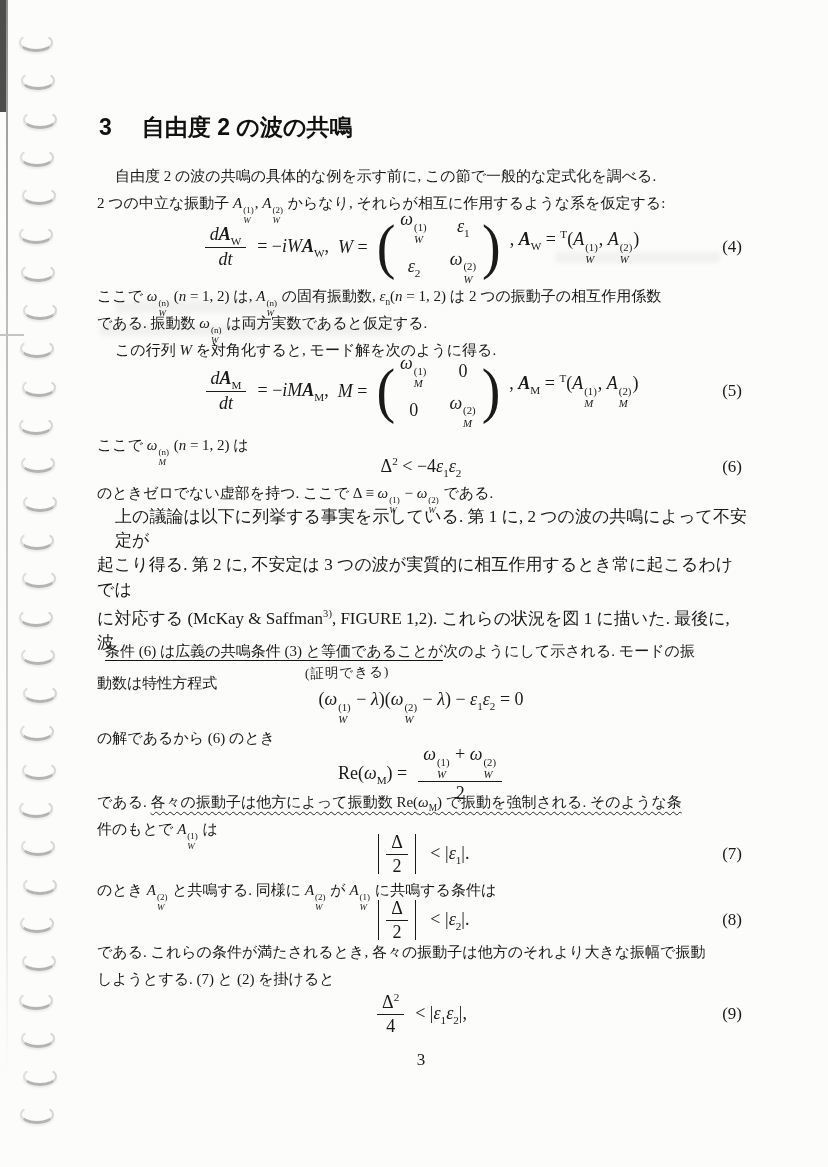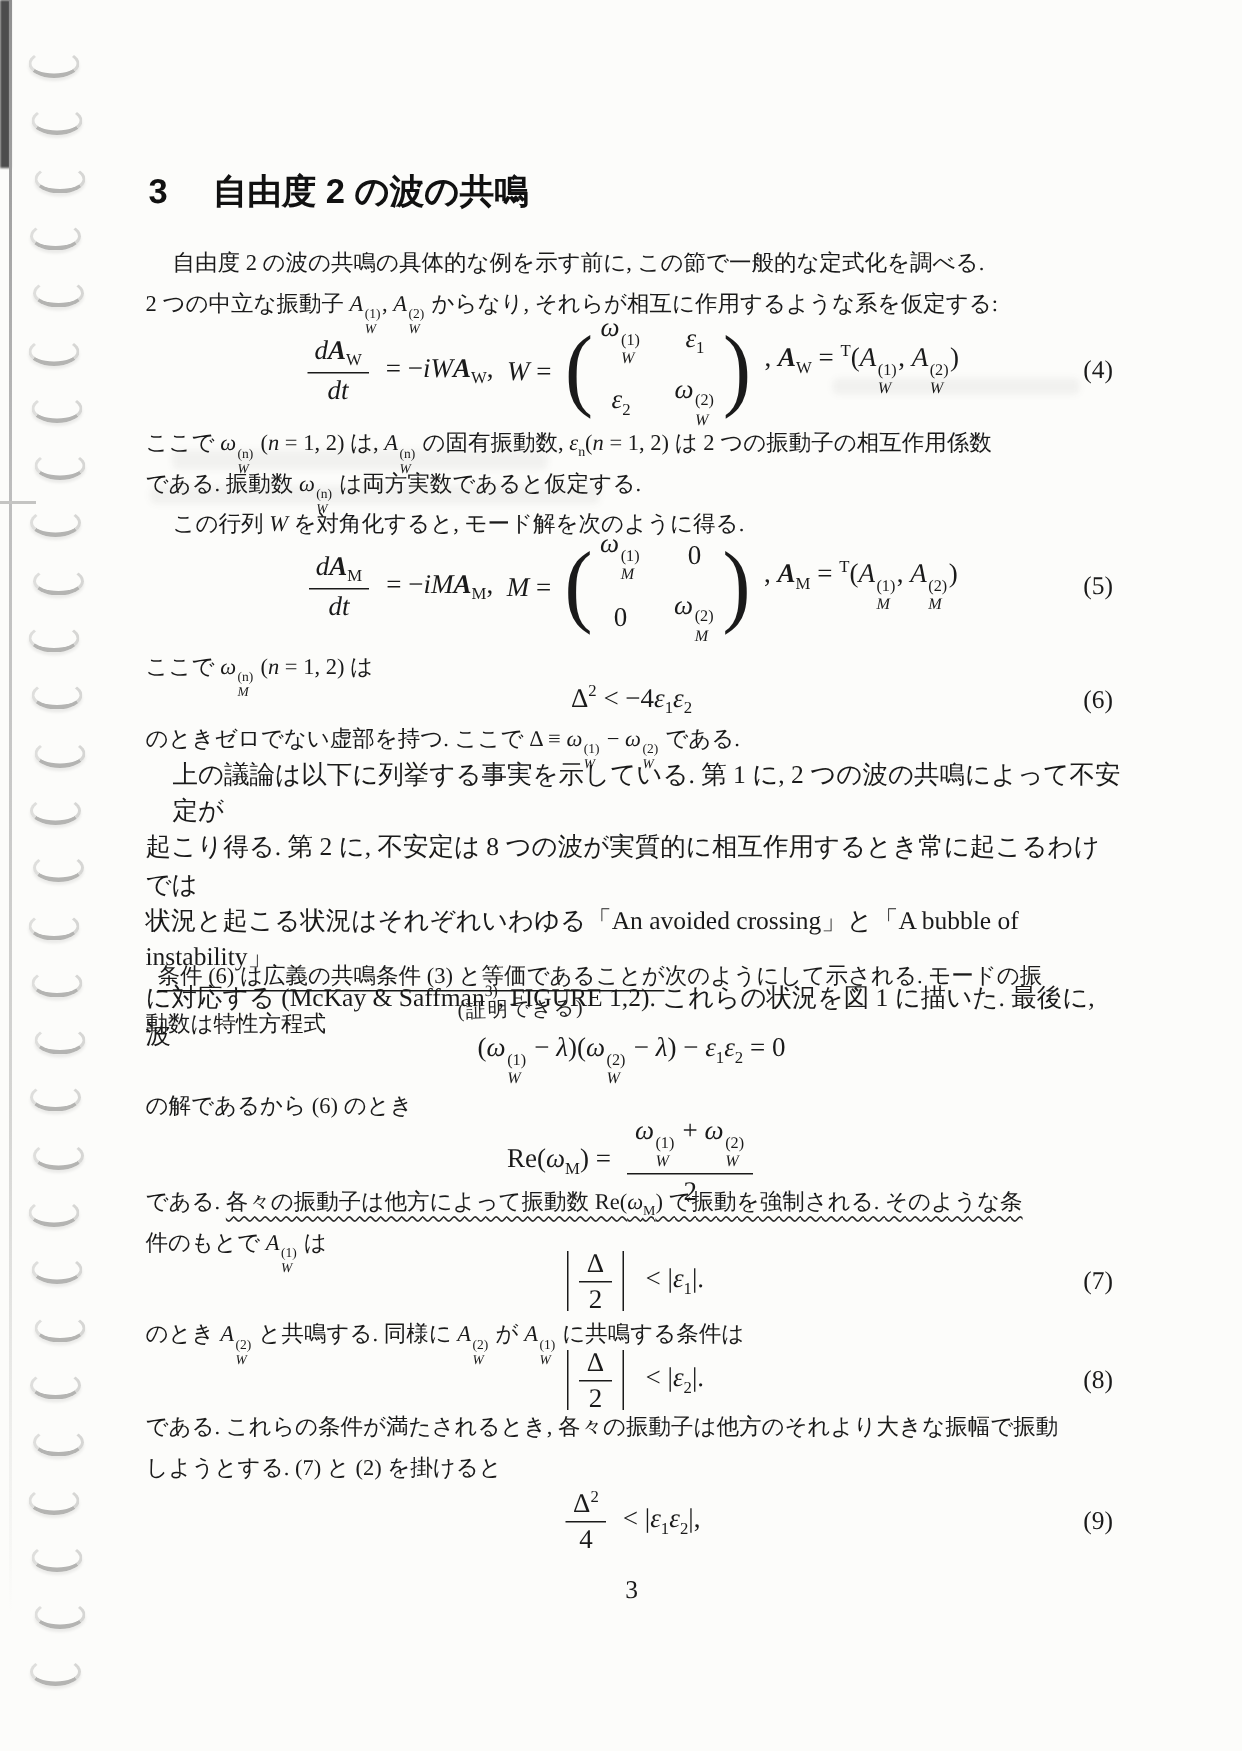--- a/index.html
+++ b/index.html
@@ -206,22 +206,21 @@
 <div class="abs tline math" style="top:481px;">のときゼロでない虚部を持つ. ここで Δ ≡ <i>ω</i><span class="ss">
       <span class="sp">(1)</span>
       <span class="sb"><i>W</i></span>
     </span> − <i>ω</i><span class="ss">
       <span class="sp">(2)</span>
       <span class="sb"><i>W</i></span>
     </span> である.</div>
 
 <div class="abs para" style="top:505px;">
   <div class="indent math">上の議論は以下に列挙する事実を示している. 第 1 に, 2 つの波の共鳴によって不安定が</div>
-  <div class="math">起こり得る. 第 2 に, 不安定は 8 つの波が実質的に相互作用するとき常に起こるわけでは</div>
-  <div class="math">状況と起こる状況はそれぞれいわゆる「An avoided crossing」と「A bubble of instability」</div>
+  <div class="math">起こり得る. 第 2 に, 不安定は 3 つの波が実質的に相互作用するとき常に起こるわけでは</div>
   <div class="math">に対応する (McKay &amp; Saffman<sup>3)</sup>, FIGURE 1,2). これらの状況を図 1 に描いた. 最後に, 波</div>
 </div>
 
 <div class="abs tline math" style="top:639px;padding-left:8px;">
   <span class="u-solid">条件 (6) は広義の共鳴条件 (3) と等価であることが</span><span>次のようにして示される. モードの振</span>
 </div>
 <div class="abs tline math" style="top:671px;">動数は特性方程式</div>
 <div class="abs handnote" style="left:305px;top:664px;">(証明できる)</div>
 
 <div class="abs eq-row math" style="top:692px;height:30px;">

